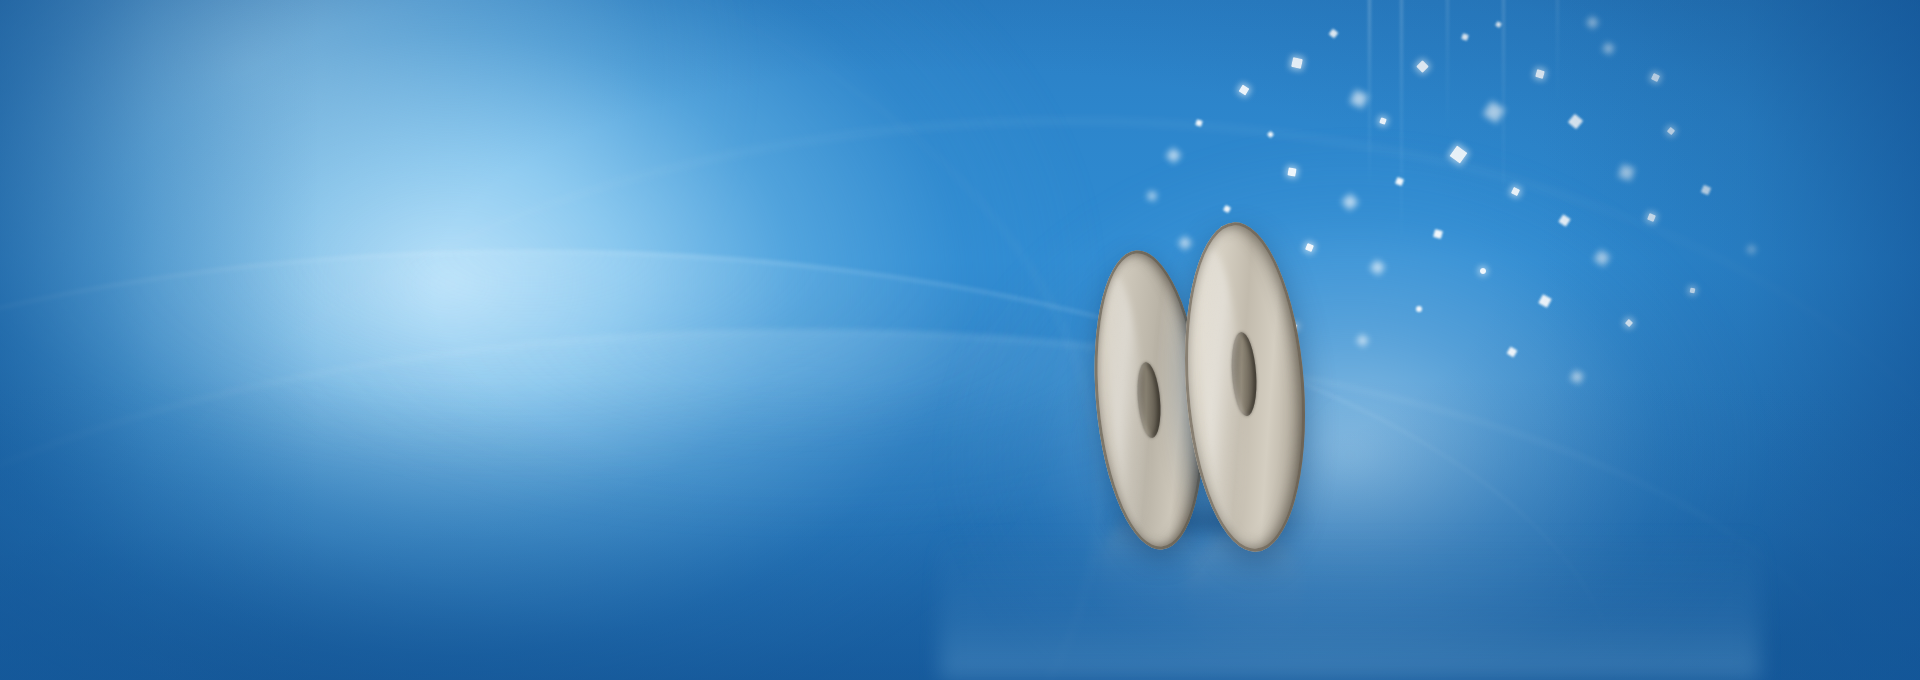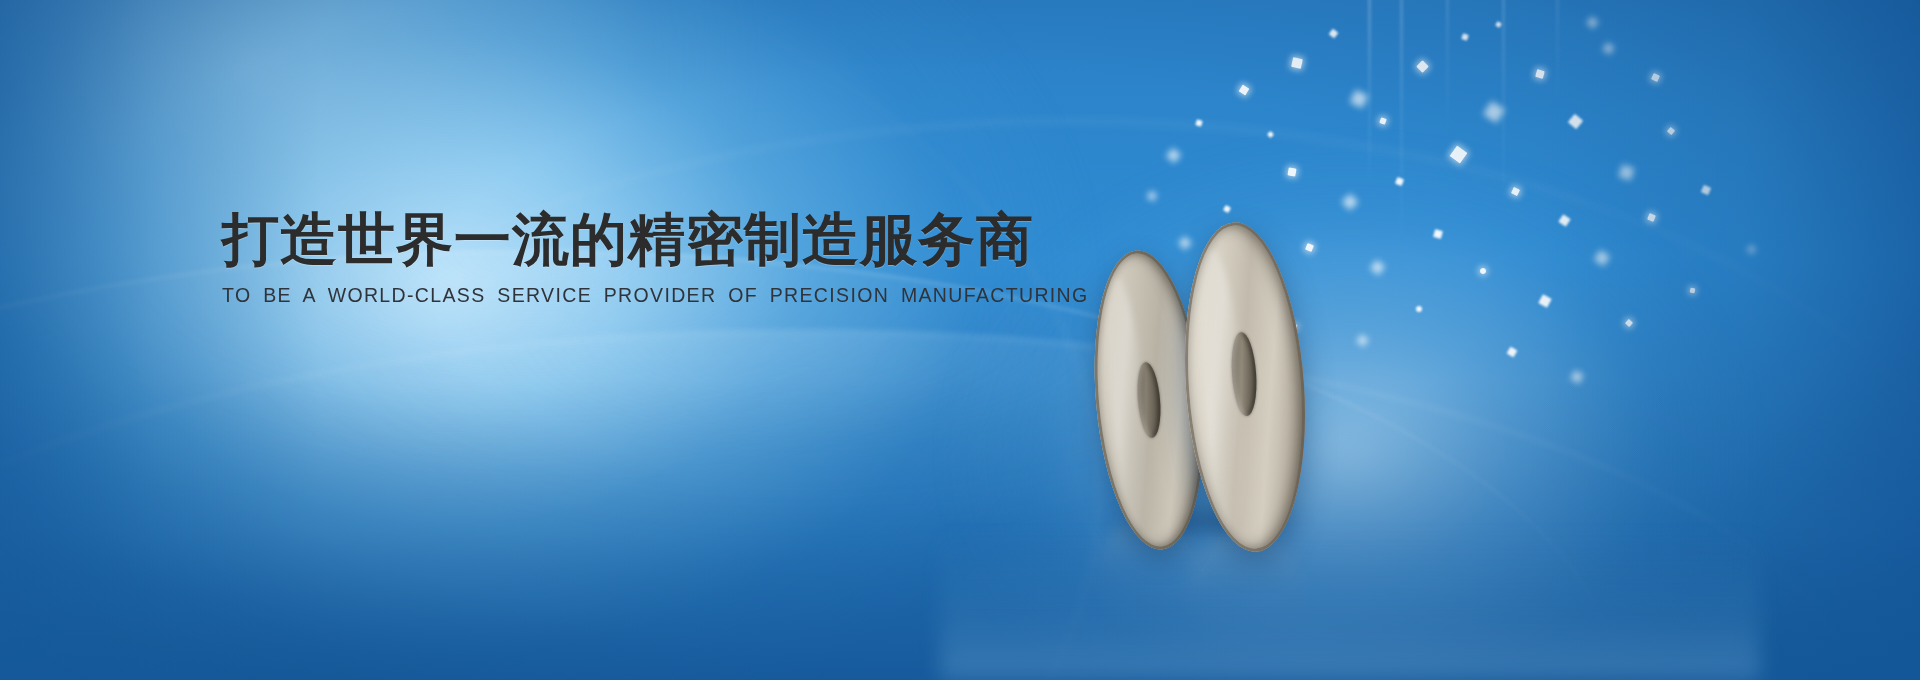--- a/index.html
+++ b/index.html
@@ -436,24 +436,20 @@
     <span class="pt blurry" style="left:1748px; top:246px; width:7px;  height:7px;  transform:rotate(36deg);"></span>
     <span class="pt glow" style="left:1690px; top:288px; width:5px;  height:5px;  transform:rotate(11deg);"></span>
     <span class="pt soft" style="left:1268px; top:132px; width:5px;  height:5px;  transform:rotate(47deg);"></span>
     <span class="pt blurry" style="left:1148px; top:192px; width:8px;  height:8px;  transform:rotate(14deg);"></span>
     <span class="pt glow" style="left:1380px; top:118px; width:6px;  height:6px;  transform:rotate(20deg);"></span>
     <span class="pt soft" style="left:1496px; top:22px;  width:5px;  height:5px;  transform:rotate(33deg);"></span>
     <span class="pt blurry" style="left:1588px; top:18px;  width:9px;  height:9px;  transform:rotate(41deg);"></span>
     <span class="pt glow" style="left:1652px; top:74px;  width:7px;  height:7px;  transform:rotate(25deg);"></span>
   </div>
 
-  <div class="copy">
-    <div class="headline">打造世界一流的精密制造服务商</div>
-    <div class="subhead">TO BE A WORLD-CLASS SERVICE PROVIDER OF PRECISION MANUFACTURING</div>
-  </div>
 
   <div class="floor-gloss"></div>
   <div class="ground-shadow"></div>
 
   <div class="product">
 
     <div class="disc disc-left">
       <span class="bore"></span>
       <span class="spec" style="left:14px; top:24px; width:34px; height:250px;"></span>
     </div>

